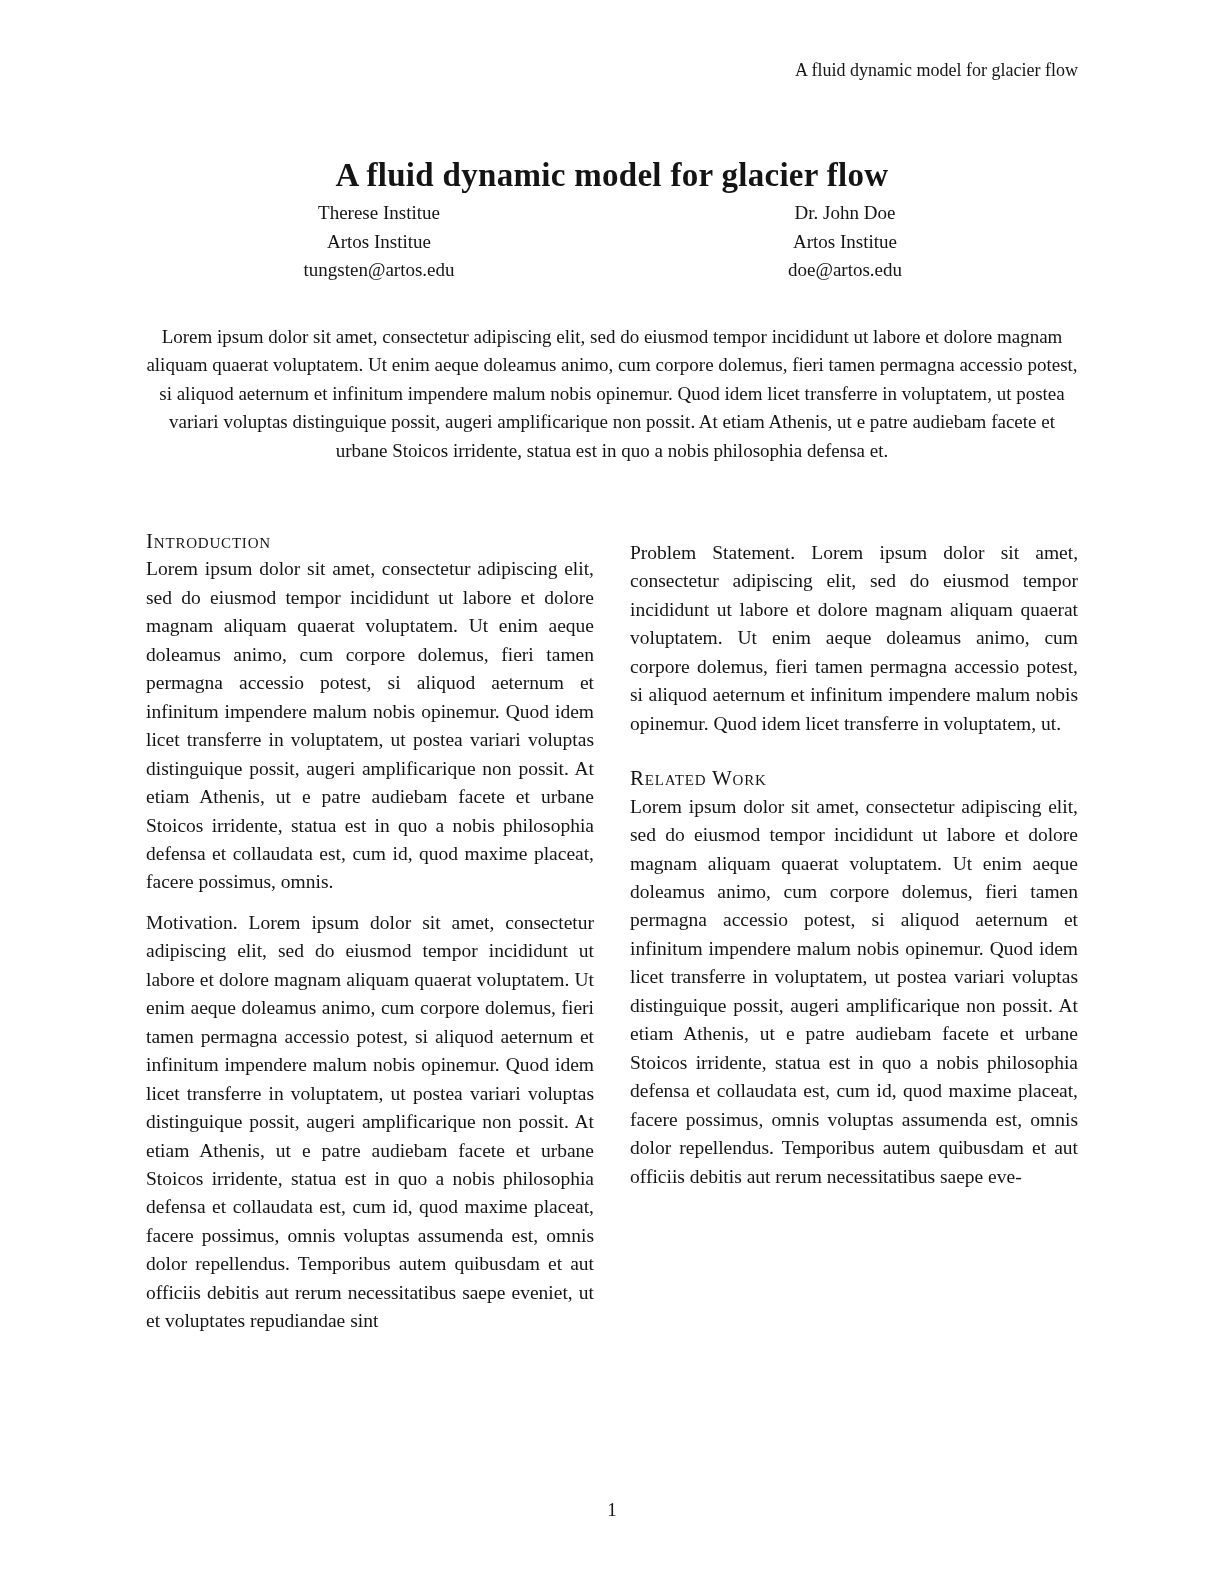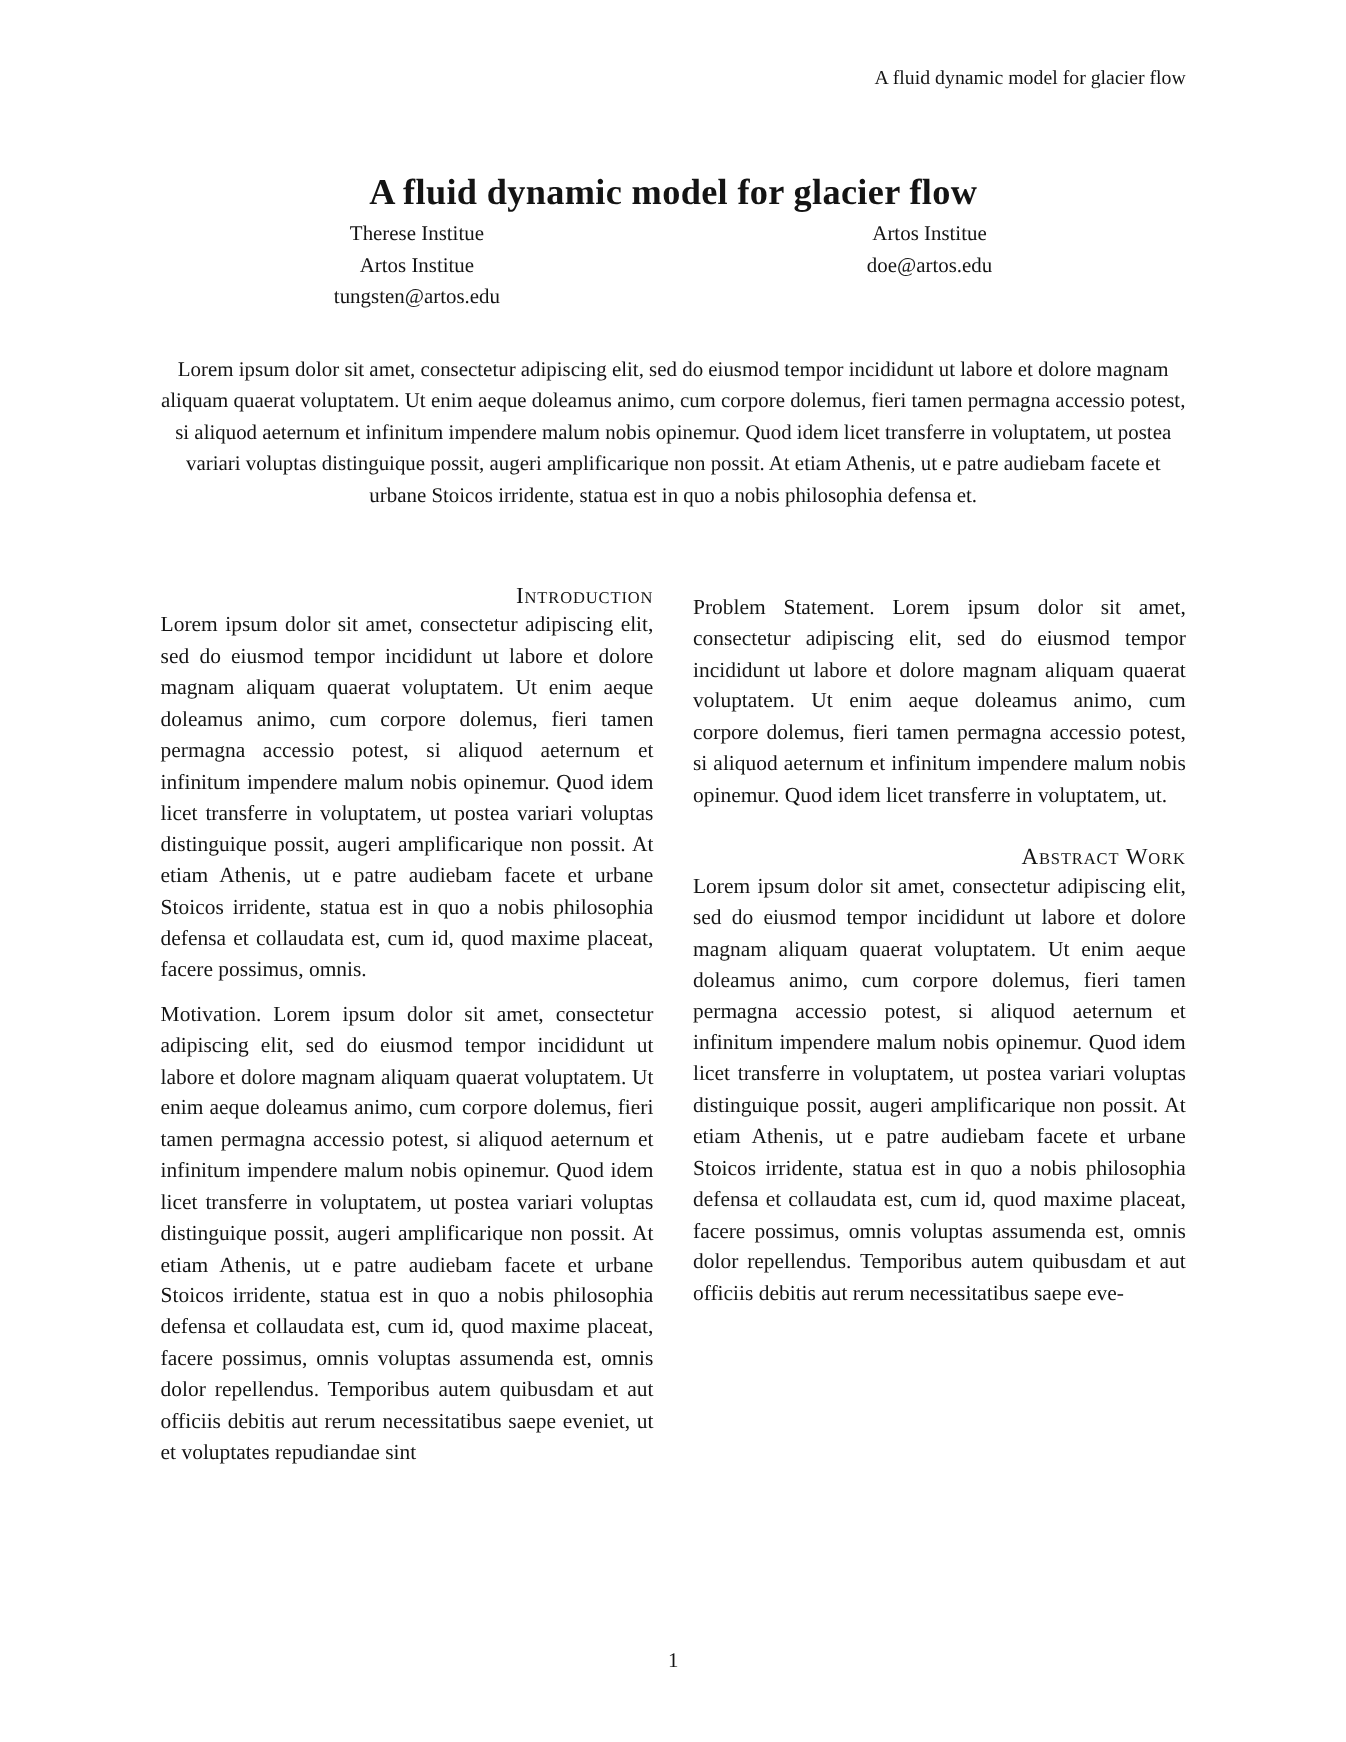--- a/index.html
+++ b/index.html
@@ -83,21 +83,21 @@
     line-height: 28.45px;
     text-align: justify;
     hyphens: auto;
   }
   .section-heading {
     margin: 0;
     font-size: 21px;
     font-weight: 400;
     font-variant: small-caps;
     letter-spacing: 0.8px;
-    text-align: right;
+    text-align: left;
     line-height: 28.45px;
   }
   .section-heading.spaced-heading {
     margin-top: 26px;
   }
   .para {
     margin: 0;
   }
   .para.spaced {
     margin-top: 12px;
@@ -123,39 +123,40 @@
 
   <h1 class="paper-title">A fluid dynamic model for glacier flow</h1>
 
   <div class="authors">
     <div class="author">
       <div>Therese Institue</div>
       <div>Artos Institue</div>
       <div>tungsten@artos.edu</div>
     </div>
     <div class="author">
+      <div>Dr. John Doe</div>
       <div>Artos Institue</div>
       <div>doe@artos.edu</div>
     </div>
   </div>
 
 
   <div class="abstract-text">Lorem ipsum dolor sit amet, consectetur adipiscing elit, sed do eiusmod tempor incididunt ut labore et dolore magnam aliquam quaerat voluptatem. Ut enim aeque doleamus animo, cum corpore dolemus, fieri tamen permagna accessio potest, si aliquod aeternum et infinitum impendere malum nobis opinemur. Quod idem licet transferre in voluptatem, ut postea variari voluptas distinguique possit, augeri amplificarique non possit. At etiam Athenis, ut e patre audiebam facete et urbane Stoicos irridente, statua est in quo a nobis philosophia defensa et.</div>
 
   <div class="columns">
 
     <div class="column">
       <h2 class="section-heading">Introduction</h2>
       <p class="para">Lorem ipsum dolor sit amet, consectetur adipiscing elit, sed do eiusmod tempor incididunt ut labore et dolore magnam aliquam quaerat voluptatem. Ut enim aeque doleamus animo, cum corpore dolemus, fieri tamen permagna accessio potest, si aliquod aeternum et infinitum impendere malum nobis opinemur. Quod idem licet transferre in voluptatem, ut postea variari voluptas distinguique possit, augeri amplificarique non possit. At etiam Athenis, ut e patre audiebam facete et urbane Stoicos irridente, statua est in quo a nobis philosophia defensa et collaudata est, cum id, quod maxime placeat, facere possimus, omnis.</p>
       <p class="para spaced"><span class="lead">Motivation.</span> <span>Lorem ipsum dolor sit amet, consectetur adipiscing elit, sed do eiusmod tempor incididunt ut labore et dolore magnam aliquam quaerat voluptatem. Ut enim aeque doleamus animo, cum corpore dolemus, fieri tamen permagna accessio potest, si aliquod aeternum et infinitum impendere malum nobis opinemur. Quod idem licet transferre in voluptatem, ut postea variari voluptas distinguique possit, augeri amplificarique non possit. At etiam Athenis, ut e patre audiebam facete et urbane Stoicos irridente, statua est in quo a nobis philosophia defensa et collaudata est, cum id, quod maxime placeat, facere possimus, omnis voluptas assumenda est, omnis dolor repellendus. Temporibus autem quibusdam et aut officiis debitis aut rerum necessitatibus saepe eveniet, ut et voluptates repudiandae sint</span></p>
     </div>
 
     <div class="column">
       <p class="para spaced"><span class="lead">Problem Statement.</span> <span>Lorem ipsum dolor sit amet, consectetur adipiscing elit, sed do eiusmod tempor incididunt ut labore et dolore magnam aliquam quaerat voluptatem. Ut enim aeque doleamus animo, cum corpore dolemus, fieri tamen permagna accessio potest, si aliquod aeternum et infinitum impendere malum nobis opinemur. Quod idem licet transferre in voluptatem, ut.</span></p>
-      <h2 class="section-heading spaced-heading">Abstract Work</h2>
+      <h2 class="section-heading spaced-heading">Related Work</h2>
       <p class="para">Lorem ipsum dolor sit amet, consectetur adipiscing elit, sed do eiusmod tempor incididunt ut labore et dolore magnam aliquam quaerat voluptatem. Ut enim aeque doleamus animo, cum corpore dolemus, fieri tamen permagna accessio potest, si aliquod aeternum et infinitum impendere malum nobis opinemur. Quod idem licet transferre in voluptatem, ut postea variari voluptas distinguique possit, augeri amplificarique non possit. At etiam Athenis, ut e patre audiebam facete et urbane Stoicos irridente, statua est in quo a nobis philosophia defensa et collaudata est, cum id, quod maxime placeat, facere possimus, omnis voluptas assumenda est, omnis dolor repellendus. Temporibus autem quibusdam et aut officiis debitis aut rerum necessitatibus saepe eve-</p>
     </div>
 
   </div>
 
   <div class="page-number">1</div>
 
 </div>
 
 </body></html>

